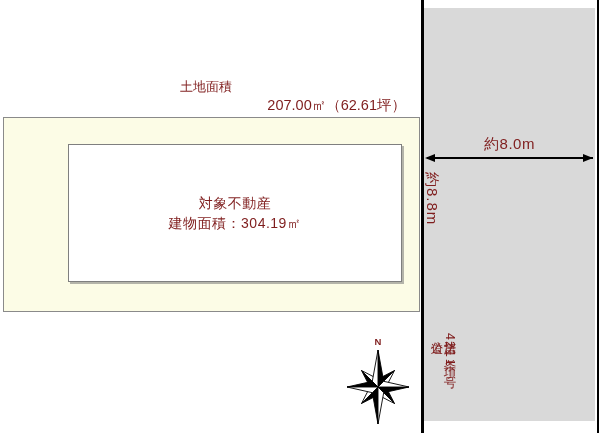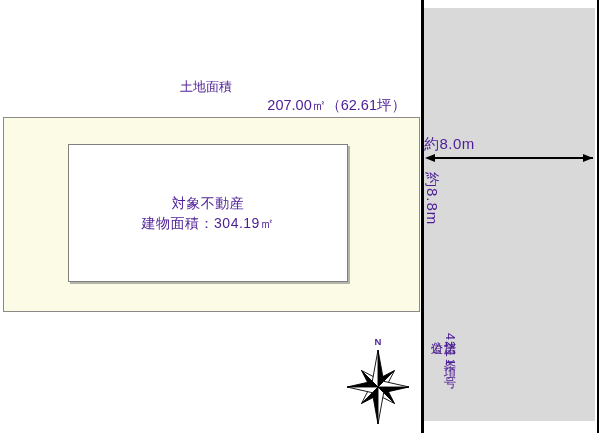--- a/index.html
+++ b/index.html
@@ -3,35 +3,35 @@
 <meta charset="utf-8">
 <style>
   html, body { margin: 0; padding: 0; background: #ffffff; }
   #stage {
     position: relative;
     width: 600px;
     height: 433px;
     background: #ffffff;
     overflow: hidden;
     font-family: "Liberation Sans", "DejaVu Sans", sans-serif;
-    color: #4c1d95;
+    color: #7f1d1d;
   }
   .abs { position: absolute; }
 
   
   .plot-rect {
     left: 3px; top: 117px; width: 417px; height: 195px;
     background: #fcfce6;
     border: 1px solid #8a8a8a;
     box-sizing: border-box;
   }
 
   
   .building-box {
-    left: 68px; top: 144px; width: 280px; height: 138px;
+    left: 68px; top: 144px; width: 334px; height: 138px;
     background: #ffffff;
     border: 1px solid #7f7f7f;
     box-shadow: 2px 2px 0 rgba(120,120,120,0.55);
     box-sizing: border-box;
     display: flex; flex-direction: column;
     align-items: center; justify-content: center;
     text-align: center;
     font-size: 14px; line-height: 20px;
     letter-spacing: 0.5px;
   }
@@ -48,21 +48,21 @@
   .road-area {
     left: 424px; top: 8px; width: 171px; height: 413px;
     background: #d9d9d9;
   }
   .boundary-left  { left: 421px; top: 0; width: 3px; height: 433px; background: #000; }
   .boundary-right { left: 597px; top: 0; width: 2px; height: 433px; background: #000; }
 
   
   .road-width-label {
     left: 424px; top: 135px; width: 171px;
-    font-size: 15px; letter-spacing: 0.5px;
+    text-align: center; font-size: 15px; letter-spacing: 0.5px;
   }
   .dim-line { left: 427px; top: 157px; width: 166px; height: 2px; background: #000; }
   .dim-head { width: 0; height: 0; top: 153.5px; }
   .dim-head.left  { left: 425px; border-top: 4.5px solid transparent; border-bottom: 4.5px solid transparent; border-right: 10px solid #000; }
   .dim-head.right { left: 583px; border-top: 4.5px solid transparent; border-bottom: 4.5px solid transparent; border-left: 10px solid #000; }
 
   
   .frontage-label {
     left: 441px; top: 172px;
     transform: rotate(90deg);

